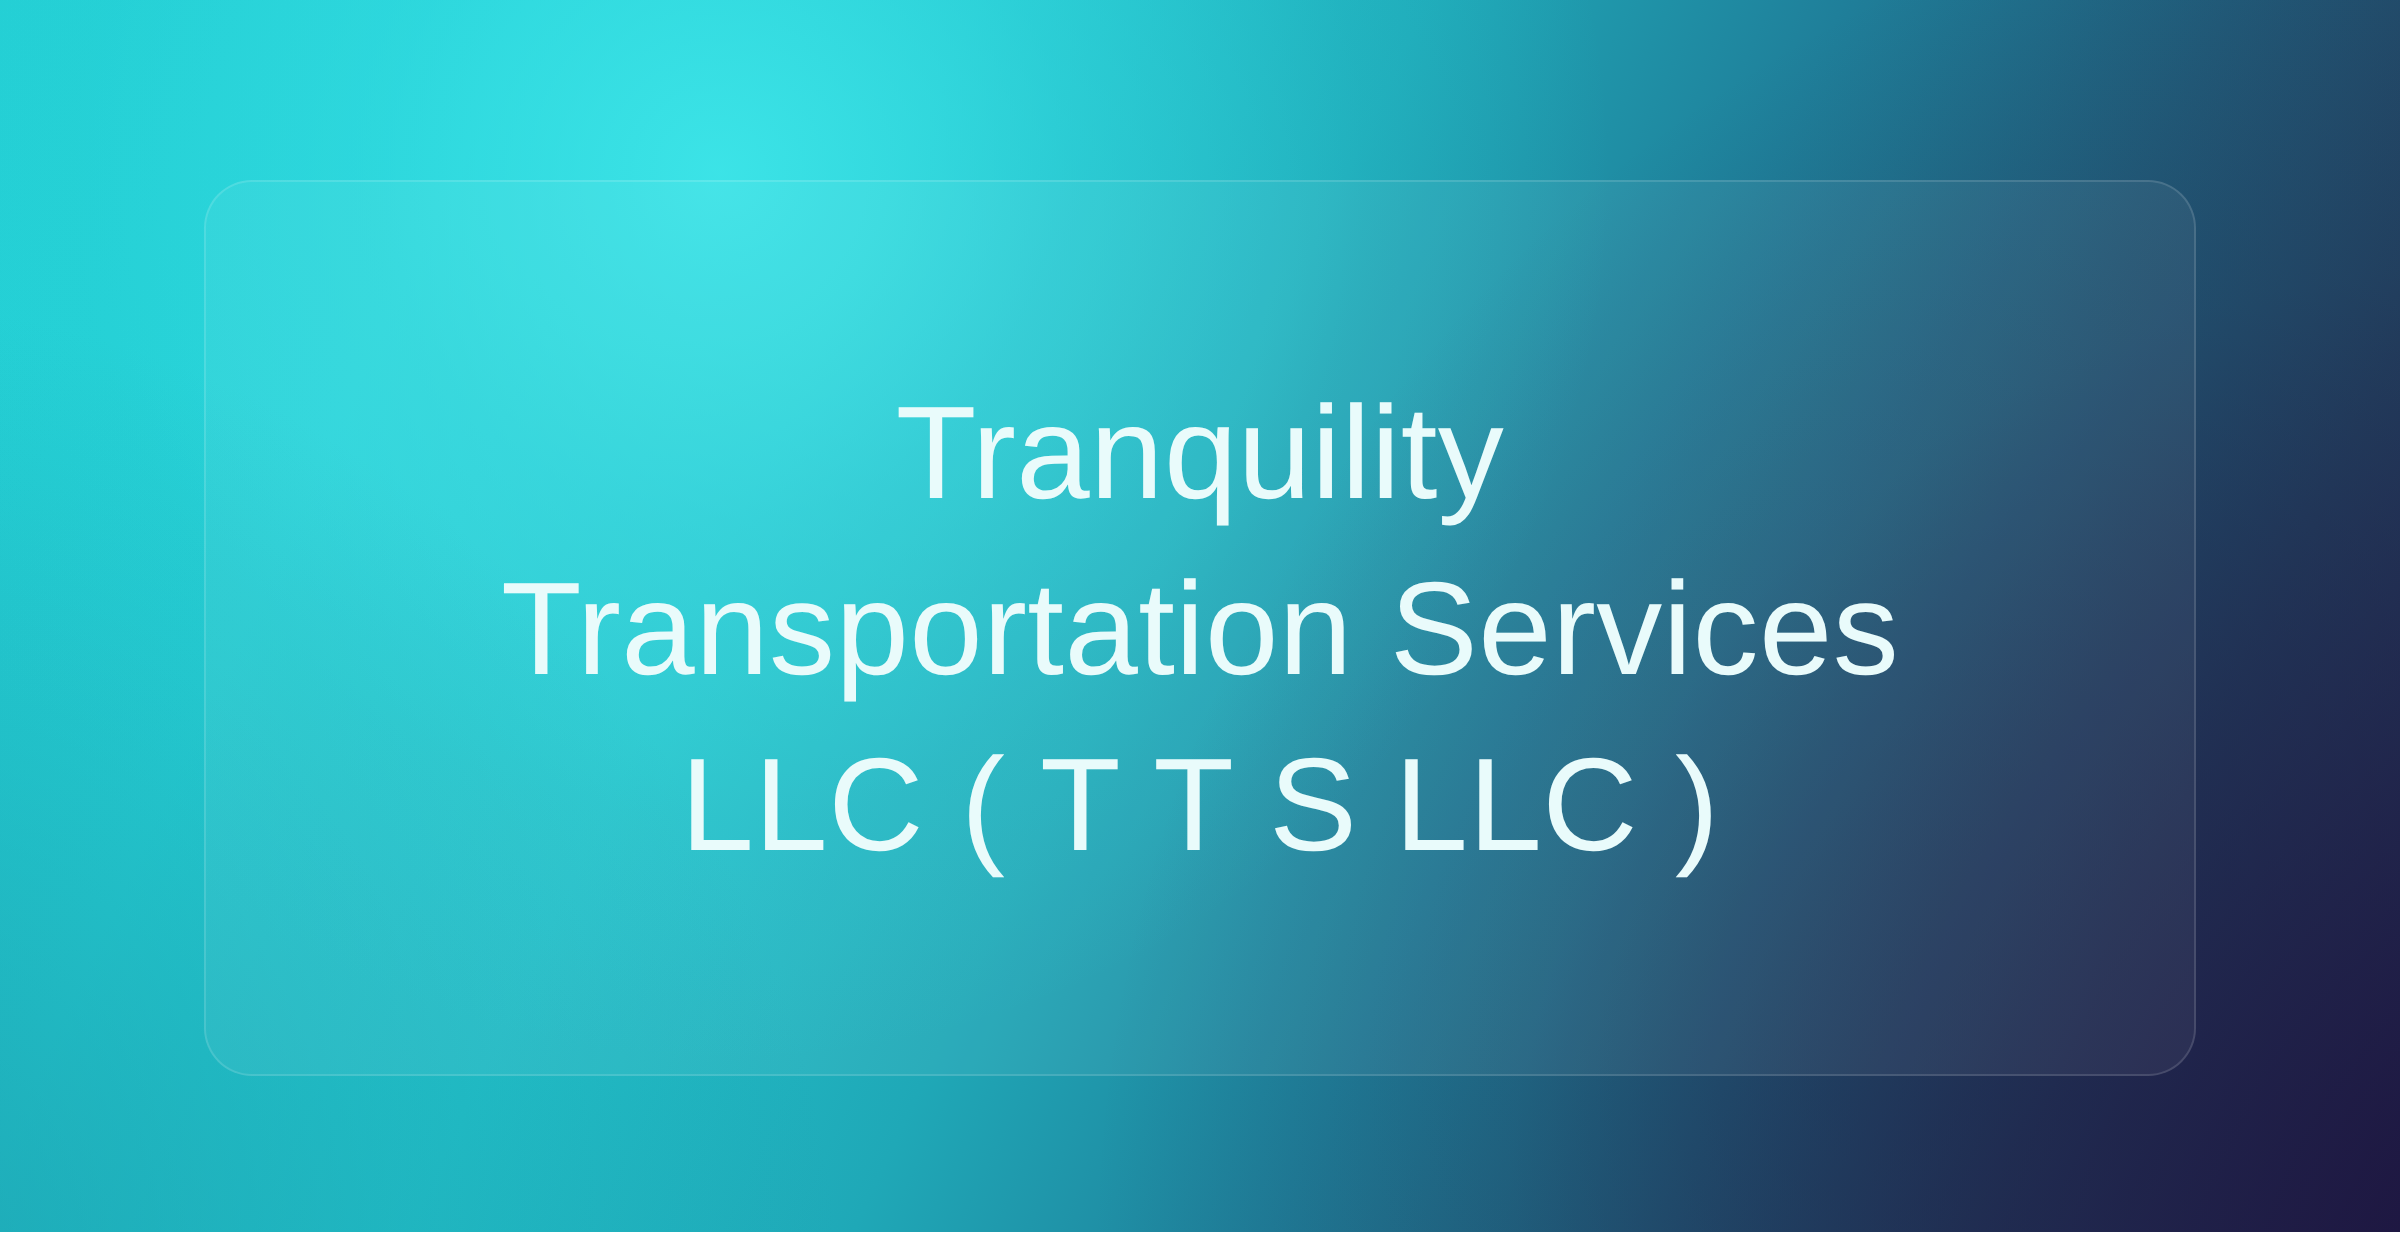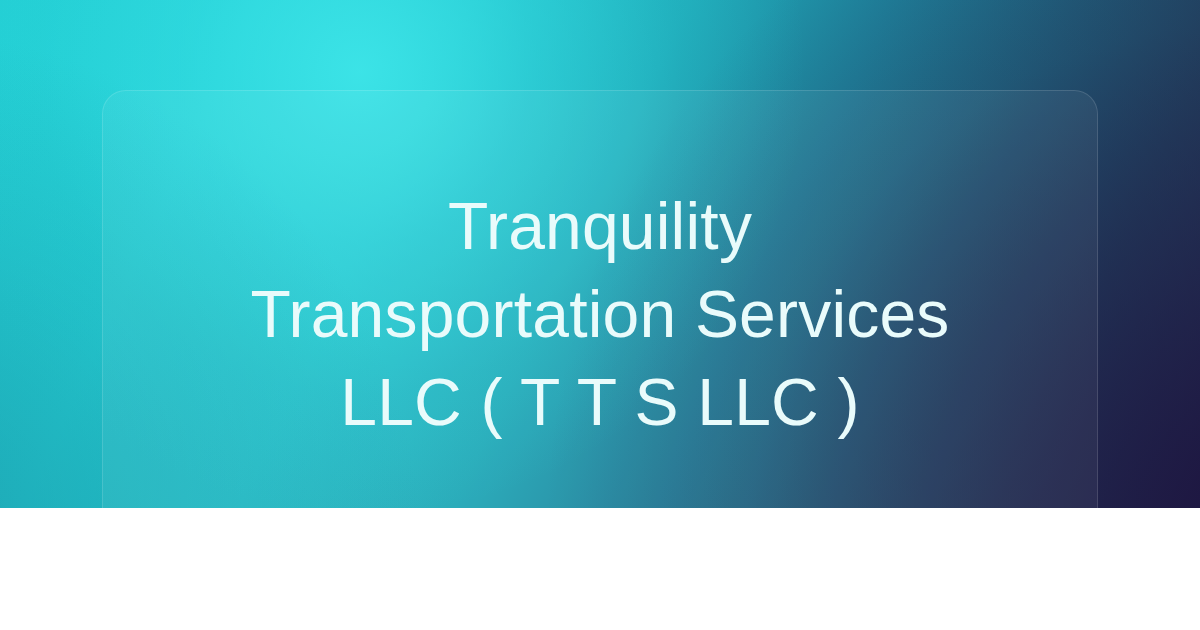--- a/index.html
+++ b/index.html
@@ -9,21 +9,21 @@
   body {
     width: 1200px;
     height: 630px;
     overflow: hidden;
     font-family: "Liberation Sans", sans-serif;
   }
 
   #og-card {
     position: relative;
     width: 1200px;
-    height: 508px;
+    height: 616px;
     overflow: hidden;
     background: #ec4899;
   }
 
   
   #bg-base {
     position: absolute;
     inset: 0;
     background: linear-gradient(115deg,
       #23cfd4 0%,

